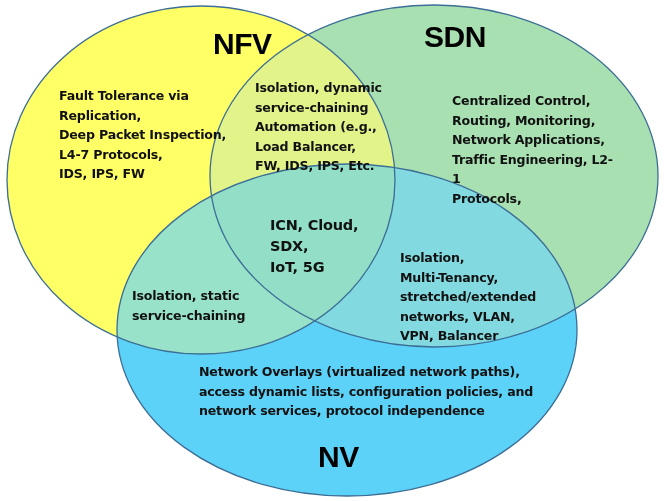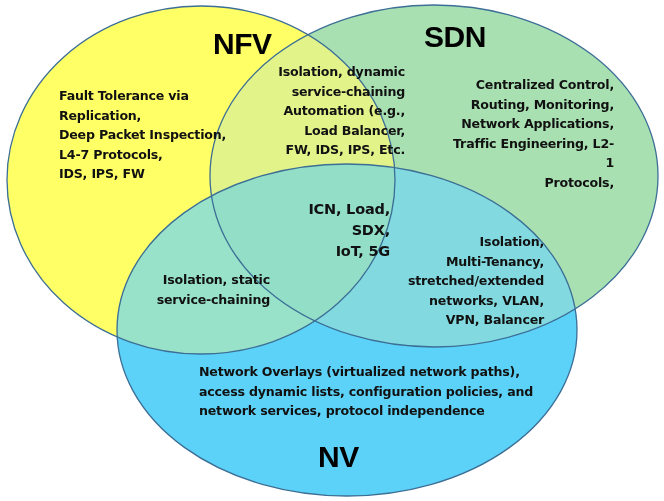--- a/index.html
+++ b/index.html
@@ -16,21 +16,21 @@
     letter-spacing: -0.2px;
   }
   .set-title {
     position: absolute;
     font-family: "Liberation Sans", sans-serif;
     font-weight: bold;
     color: #000000;
     font-size: 30px;
     letter-spacing: -0.5px;
   }
-  .center { text-align: right; }
+  .center { text-align: left; margin-top: 16px; }
   .left { text-align: left; }
 </style>
 </head>
 <body>
 
 <svg id="venn" viewBox="0 0 664 501" xmlns="http://www.w3.org/2000/svg">
   <defs>
     <clipPath id="clip-nfv">
         <ellipse cx="201" cy="180" rx="194" ry="174"></ellipse>
       </clipPath>
@@ -79,24 +79,24 @@
 <div class="lbl center" style="left:255px; top:62px; width:150px;">Isolation, dynamic
 service-chaining
 Automation (e.g.,
 Load Balancer,
 FW, IDS, IPS, Etc.</div>
 <div class="lbl center" style="left:452px; top:75px; width:162px;">Centralized Control,
 Routing, Monitoring,
 Network Applications,
 Traffic Engineering, L2-1
 Protocols,</div>
-<div class="lbl center" style="left:270px; top:199px; width:120px; font-size:14.5px; line-height:21px;">ICN, Load,
+<div class="lbl center" style="left:270px; top:199px; width:120px; font-size:14.5px; line-height:21px;">ICN, Cloud,
 SDX,
 IoT, 5G</div>
-<div class="lbl center" style="left:140px; top:270px; width:130px;">Isolation, static
+<div class="lbl center" style="left:132px; top:270px; width:130px;">Isolation, static
 service-chaining</div>
 <div class="lbl center" style="left:400px; top:232px; width:144px;">Isolation,
 Multi-Tenancy,
 stretched/extended
 networks, VLAN,
 VPN, Balancer</div>
 <div class="lbl left" style="left:199px; top:362px;">Network Overlays (virtualized network paths),
 access dynamic lists, configuration policies, and
 network services, protocol independence</div>
 

